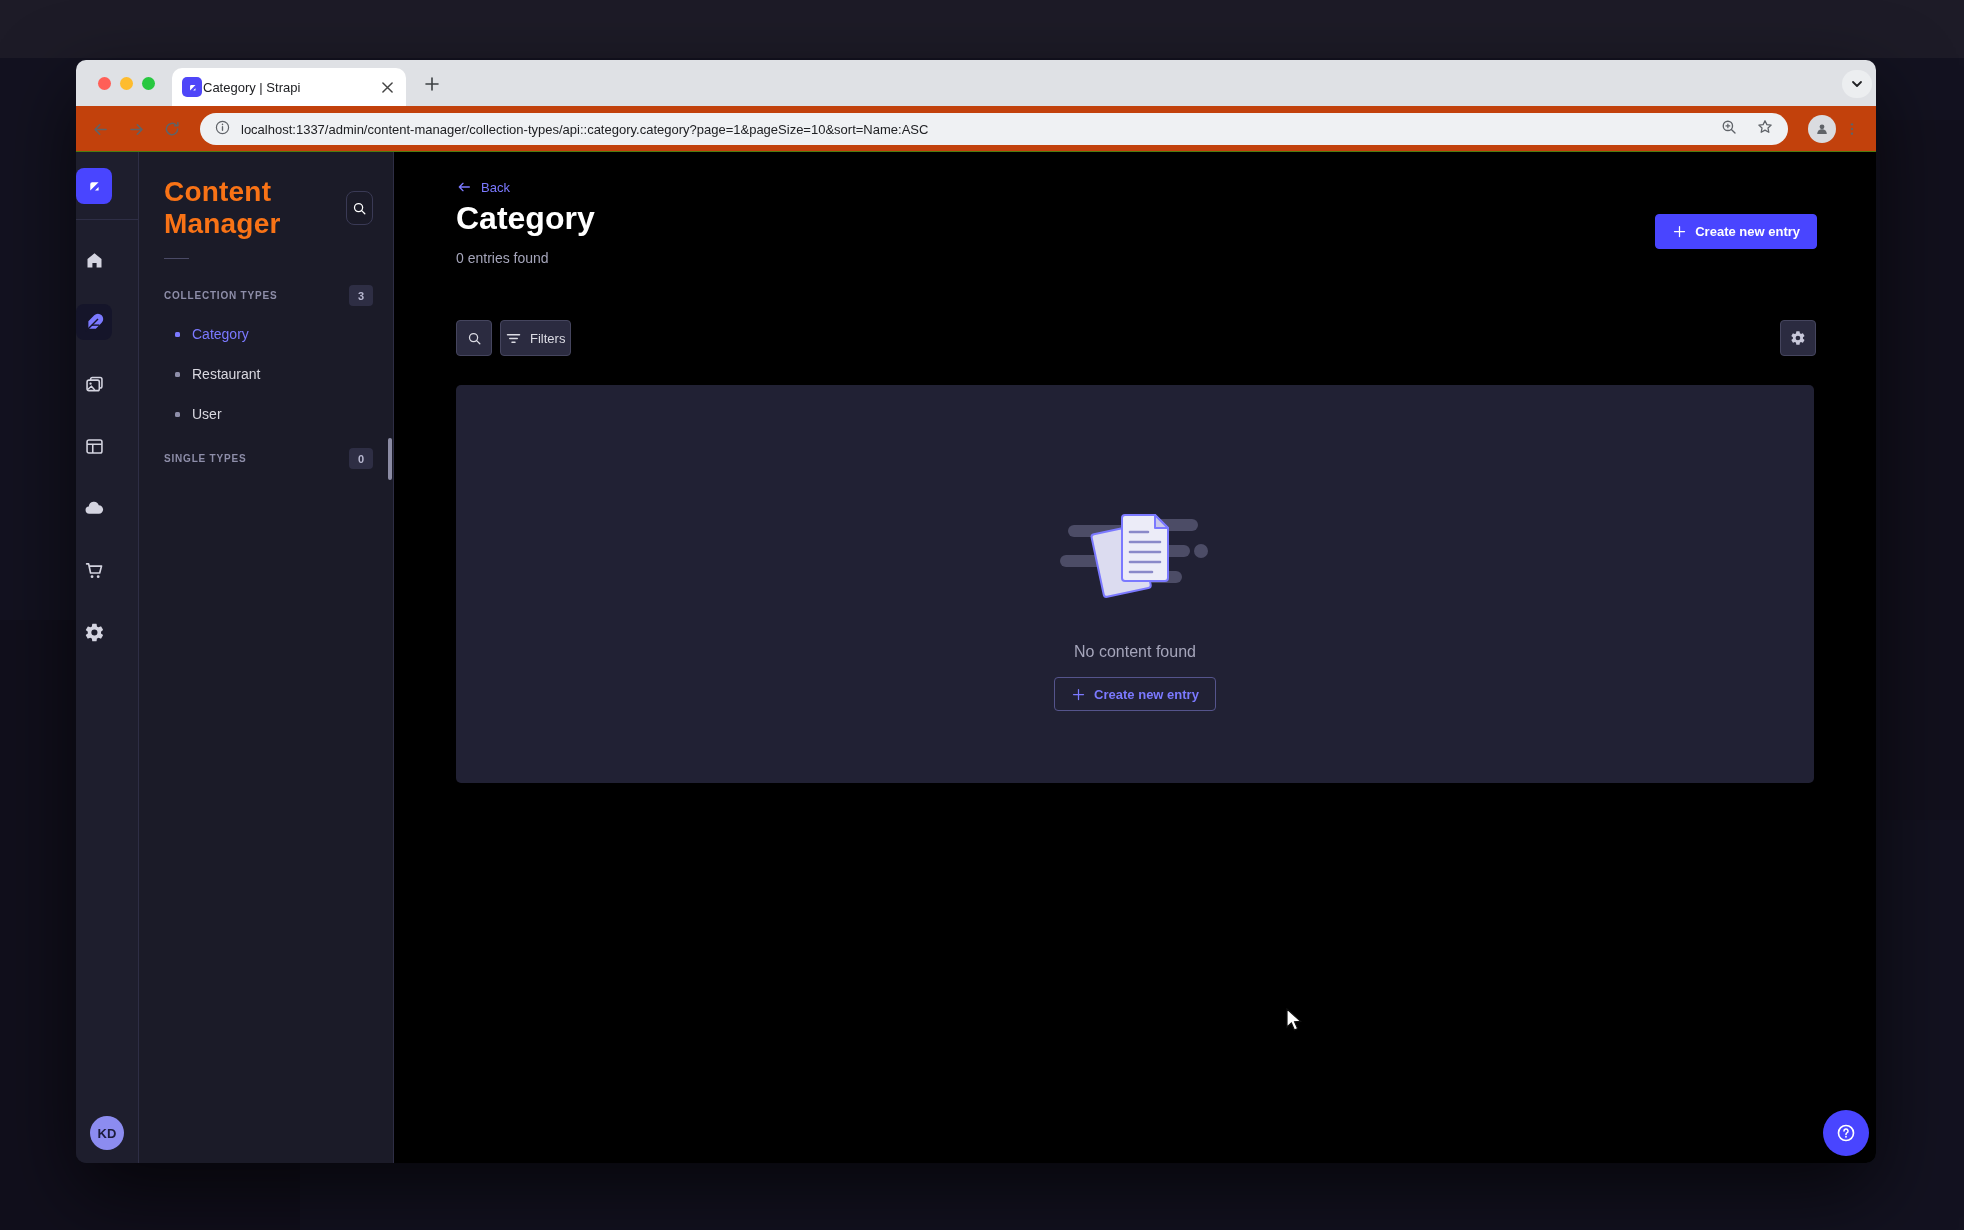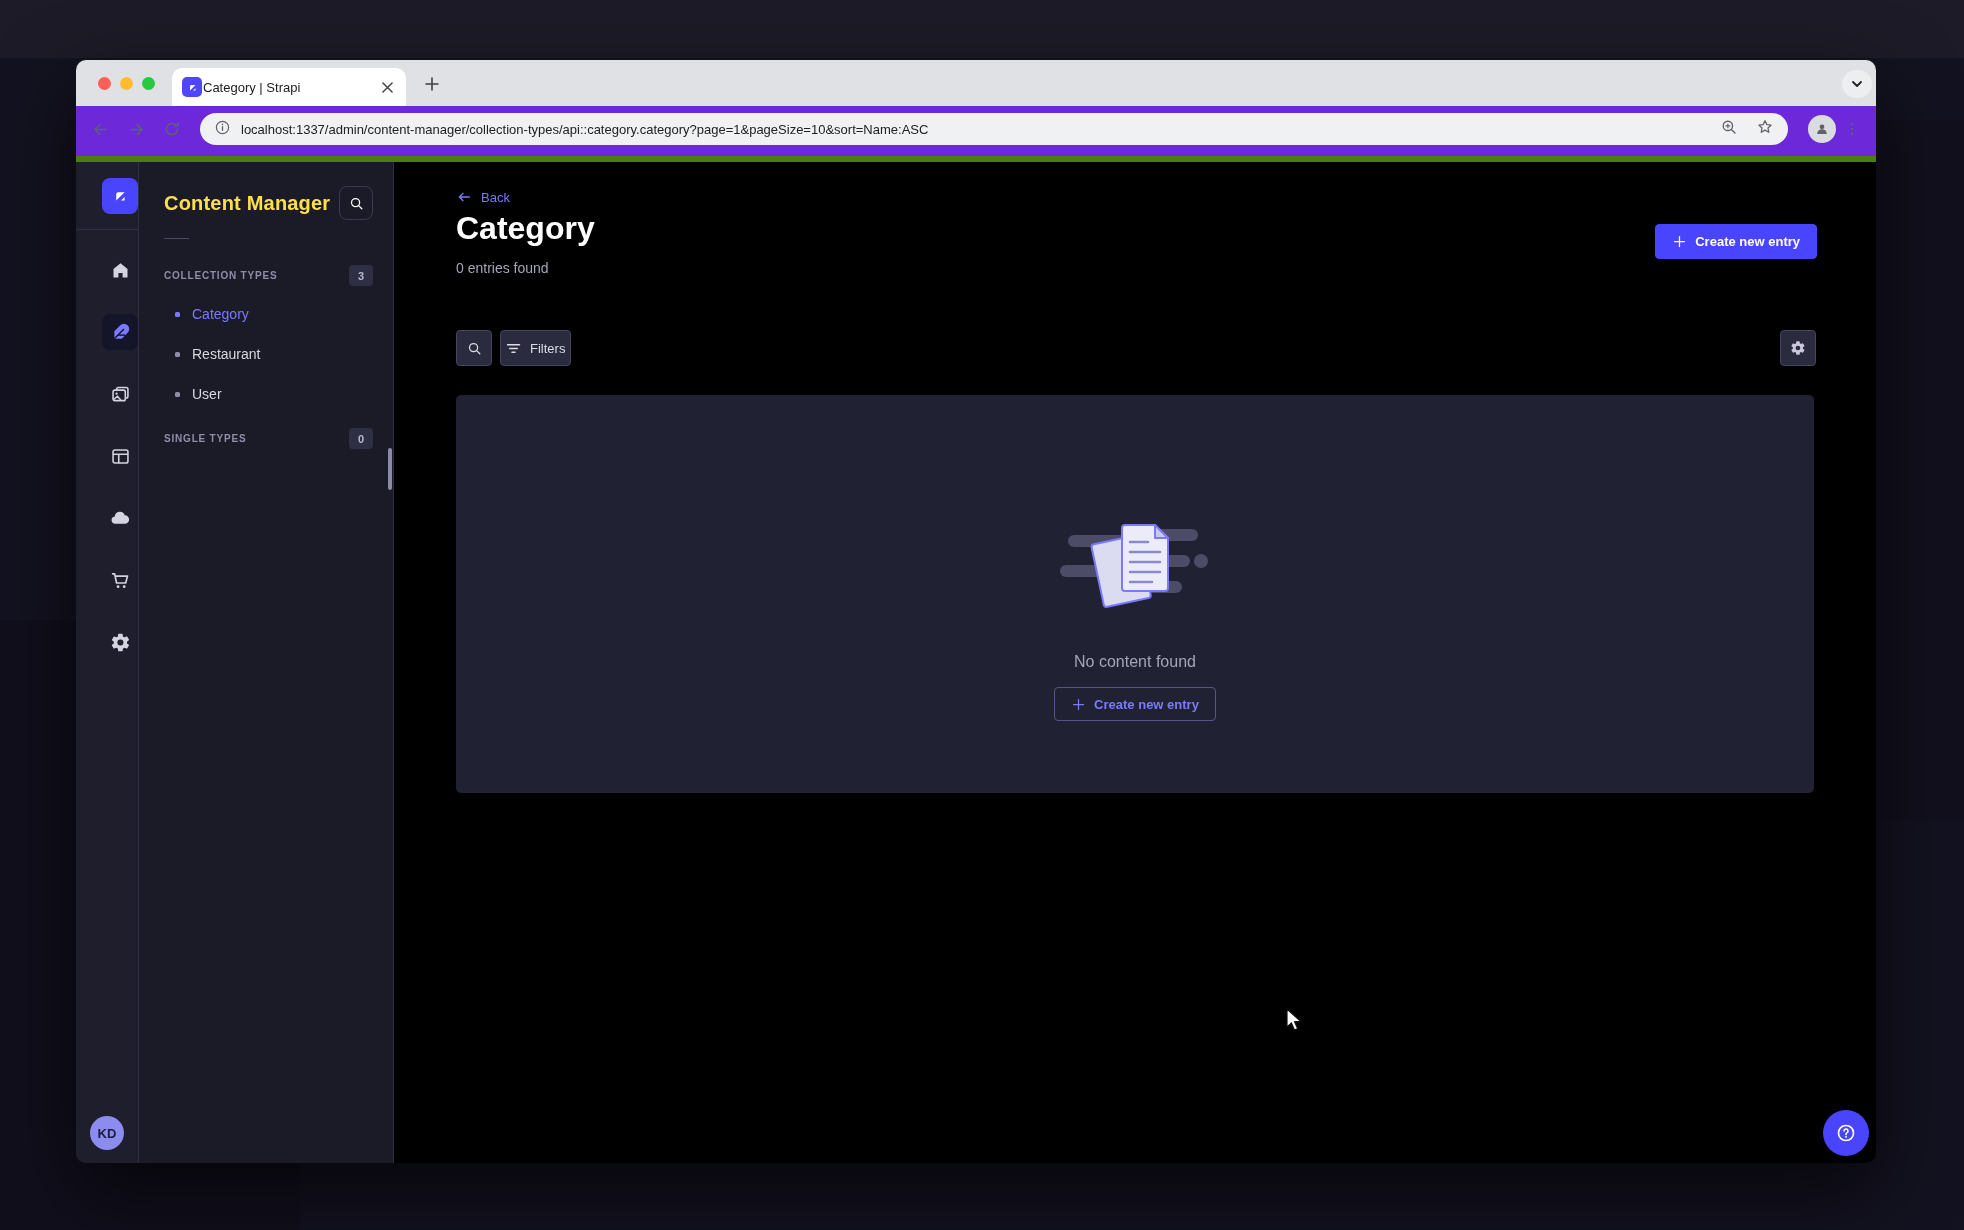--- a/index.html
+++ b/index.html
@@ -37,57 +37,57 @@
   .favicon { width:20px; height:20px; border-radius:5px; background:#4f46f8; flex:none;
     display:flex; align-items:center; justify-content:center; }
   .tab-title { margin-left:1px; font-size:13px; color:#202124; white-space:nowrap; overflow:hidden; flex:1; }
   .tab-close { width:18px; height:18px; border-radius:50%; display:flex; align-items:center; justify-content:center; color:#444; }
   .newtab-btn { position:absolute; left:346px; top:14px; width:20px; height:20px; color:#3c4043;
     display:flex; align-items:center; justify-content:center; }
   .tabstrip-chevron { position:absolute; right:4px; top:10px; width:30px; height:28px; border-radius:14px;
     background:#eceef0; display:flex; align-items:center; justify-content:center; color:#202124; }
 
   
-  .toolbar { position:relative; height:56px; background:#6d28d9; flex:none; border-bottom:6px solid #4d7c0f; }
+  .toolbar { position:relative; height:46px; background:#c2410c; flex:none; border-bottom:1px solid #4d7c0f; }
   .nav-ico { position:absolute; top:11px; width:24px; height:24px; color:#5f6368;
     display:flex; align-items:center; justify-content:center; }
   .ico-back{ left:12px; } .ico-fwd{ left:48px; } .ico-reload{ left:84px; }
   .urlbar {
     position:absolute; left:124px; top:7px; width:1588px; height:32px; border-radius:16px;
     background:#eff1f3; display:flex; align-items:center; padding:0 14px;
   }
   .urlbar .info-ico { color:#5f6368; flex:none; margin-right:10px; }
   .url-text { font-size:13px; color:#202124; white-space:nowrap; overflow:hidden; flex:1; }
   .urlbar-right { display:flex; gap:18px; color:#5f6368; margin-left:12px; }
   .tb-avatar { position:absolute; right:40px; top:9px; width:28px; height:28px; border-radius:50%;
     background:#dadce0; display:flex; align-items:center; justify-content:center; color:#5f6368; }
   .tb-dots { position:absolute; right:12px; top:11px; width:24px; height:24px; color:#5f6368;
     display:flex; align-items:center; justify-content:center; }
 
   
   .app { flex:1; display:flex; background:#181826; position:relative; min-height:0; }
 
   
   .rail { width:63px; flex:none; background:#1e1e2d; border-right:1px solid #2e2e45;
-    display:flex; flex-direction:column; align-items:flex-end; position:relative; }
+    display:flex; flex-direction:column; align-items:flex-start; position:relative; }
   .rail-logo { margin-top:16px; width:36px; height:36px; border-radius:8px; background:#4945ff;
     display:flex; align-items:center; justify-content:center; }
   .rail-div { margin-top:15px; width:63px; height:1px; background:#2e2e45; }
   .rail-icons { margin-top:22px; display:flex; flex-direction:column; gap:26px; align-items:center; }
   .rail-item { width:36px; height:36px; border-radius:8px; display:flex; align-items:center; justify-content:center;
     color:#d4d4e0; }
   .rail-item.active { background:#15152a; color:#7b79ff; }
   .rail-avatar { position:absolute; bottom:13px; left:14px; width:34px; height:34px; border-radius:50%;
     background:#8c8cf0; display:flex; align-items:center; justify-content:center;
     color:#1c1c3c; font-size:13px; font-weight:700; }
 
   
   .subnav { width:255px; flex:none; background:#1b1b28; border-right:1px solid #2e2e45; position:relative; }
   .subnav-head { display:flex; align-items:center; justify-content:space-between; padding:24px 20px 0 25px; }
-  .subnav-title { font-size:20px; font-weight:700; color:#fde047; letter-spacing:.2px; }
+  .subnav-title { font-size:28px; font-weight:700; color:#f97316; letter-spacing:.2px; }
   .subnav-search-btn { width:34px; height:34px; border:1px solid #3a3a55; border-radius:8px;
     display:flex; align-items:center; justify-content:center; color:#ffffff; background:transparent; }
   .subnav-divider { margin:18px 0 0 25px; width:25px; height:1px; background:#4a4a66; }
   .section-head { display:flex; align-items:center; justify-content:space-between; padding:26px 20px 0 25px; }
   .section-label { font-size:10px; font-weight:700; letter-spacing:.08em; color:#8e8ea9; }
   .section-badge { min-width:24px; height:21px; padding:0 7px; border-radius:4px; background:#2e2e44;
     color:#b8b8d0; font-size:11px; font-weight:600; display:flex; align-items:center; justify-content:center; }
   .nav-items { margin-top:8px; }
   .nav-item { height:40px; display:flex; align-items:center; gap:12px; padding-left:36px; cursor:default; }
   .bullet { width:5px; height:5px; border-radius:1.5px; background:#8e8ea9; flex:none; }

